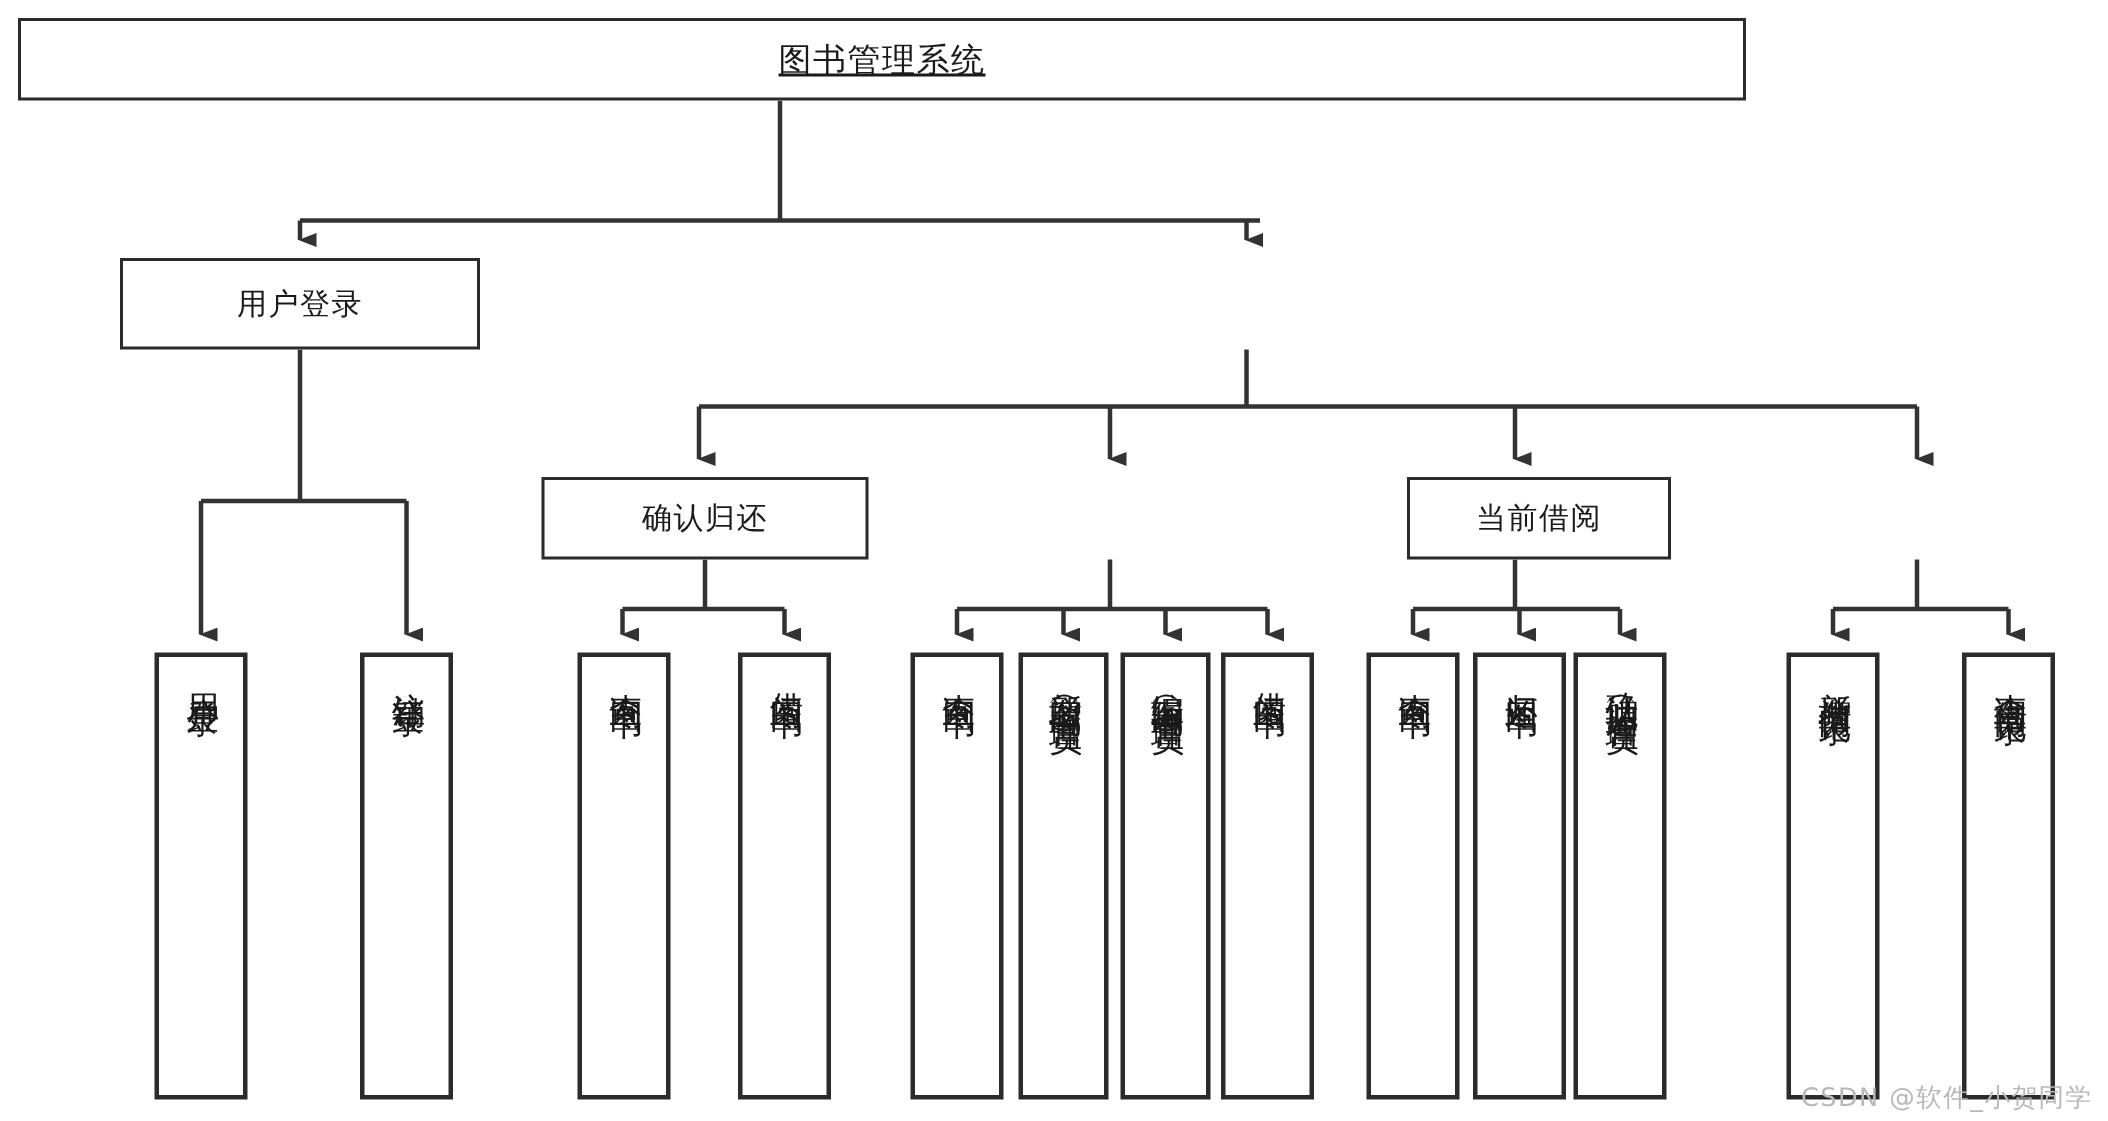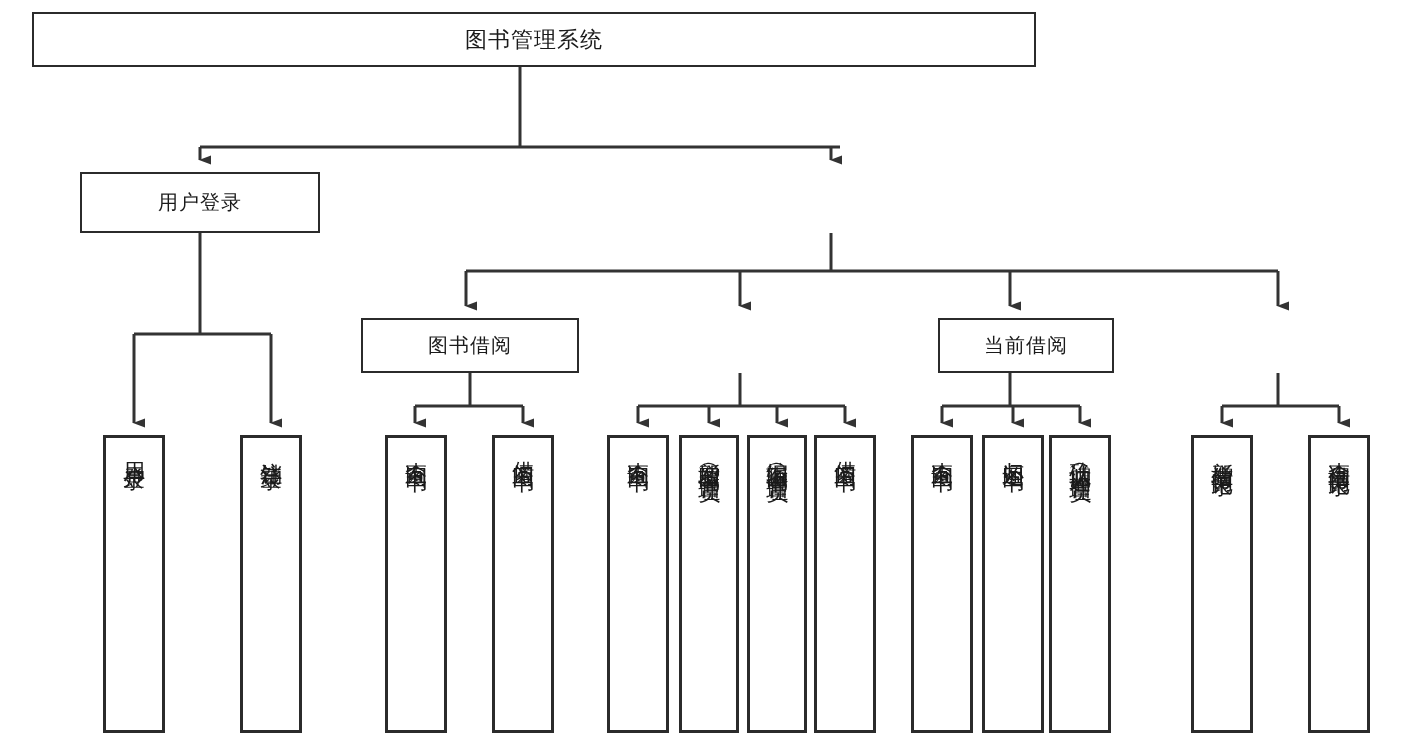--- a/index.html
+++ b/index.html
@@ -102,30 +102,30 @@
       <path d="M1013,406 L1013,423" marker-end="url(#arw)"></path>
       <path d="M1080,406 L1080,423" marker-end="url(#arw)"></path>
 
       <path d="M1278,373 L1278,406"></path>
       <path d="M1222,406 L1339,406"></path>
       <path d="M1222,406 L1222,423" marker-end="url(#arw)"></path>
       <path d="M1339,406 L1339,423" marker-end="url(#arw)"></path>
     </g>
   </svg>
 
-  <div class="node root" style="left:32px;top:12px;width:1004px;height:55px;">
+  <div class="node root" style="left:12px;top:12px;width:1152px;height:55px;text-decoration:underline;">
     <span>图书管理系统</span>
   </div>
 
   <div class="node lvl1" style="left:80px;top:172px;width:240px;height:61px;">
     <span>用户登录</span>
   </div>
 
   <div class="node lvl2" style="left:361px;top:318px;width:218px;height:55px;">
-    <span>图书借阅</span>
+    <span>确认归还</span>
   </div>
   <div class="node lvl2" style="left:938px;top:318px;width:176px;height:55px;">
     <span>当前借阅</span>
   </div>
 
   <div class="node leaf" style="left:103px;top:435px;width:62px;height:298px;">
     <span class="vtext">用户登录</span>
   </div>
   <div class="node leaf" style="left:240px;top:435px;width:62px;height:298px;">
     <span class="vtext">注销登录</span>
@@ -161,14 +161,15 @@
     <span class="vtext">确认归还（管理员）</span>
   </div>
 
   <div class="node leaf" style="left:1191px;top:435px;width:62px;height:298px;">
     <span class="vtext">新增借阅记录</span>
   </div>
   <div class="node leaf" style="left:1308px;top:435px;width:62px;height:298px;">
     <span class="vtext">查询借阅记录</span>
   </div>
 
+  <div id="watermark">CSDN @软件_小贺同学</div>
 
 </div>
 
 </body></html>

